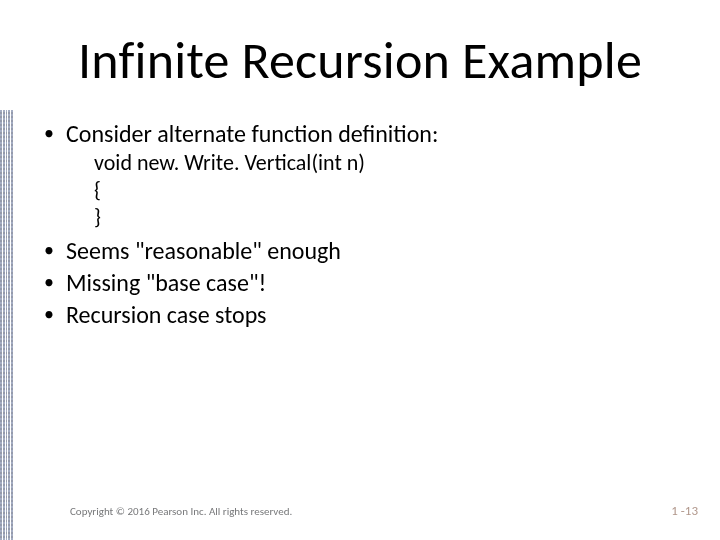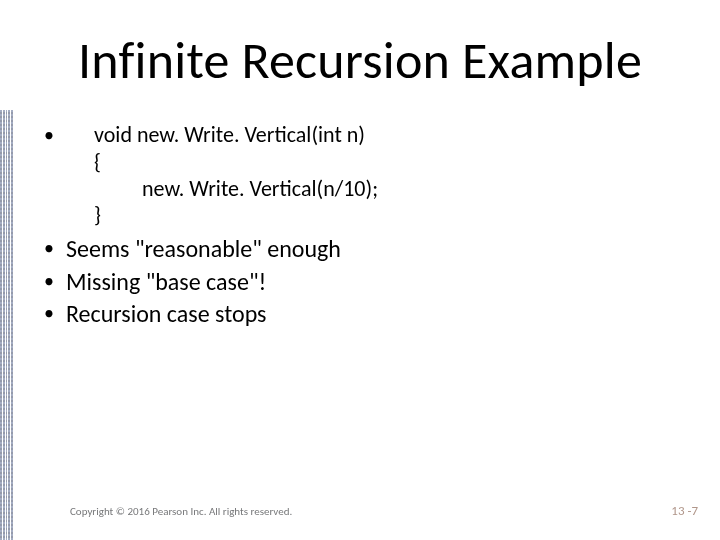--- a/index.html
+++ b/index.html
@@ -109,35 +109,35 @@
       <div></div>
       <div></div>
       <div></div>
   </div>
 
   <div class="title">Infinite Recursion Example</div>
 
   <div class="body">
     <ul class="bullets">
       <li>
+        <span>Consider alternate function definition:</span>
         <div class="code-block">
           <div class="ind1">void new. Write. Vertical(int n)</div>
           <div class="ind1">{</div>
-          <div class="ind2">new. Write. Vertical(n/10);</div>
           <div class="ind1">}</div>
         </div>
       </li>
       <li>
         <span>Seems "reasonable" enough</span>
       </li>
       <li>
         <span>Missing "base case"!</span>
       </li>
       <li>
         <span>Recursion case stops</span>
       </li>
     </ul>
   </div>
 
   <div class="footer-copy">Copyright © 2016 Pearson Inc. All rights reserved.</div>
-  <div class="footer-page">13 -7</div>
+  <div class="footer-page">1 -13</div>
 
 </div>
 
 </body></html>

